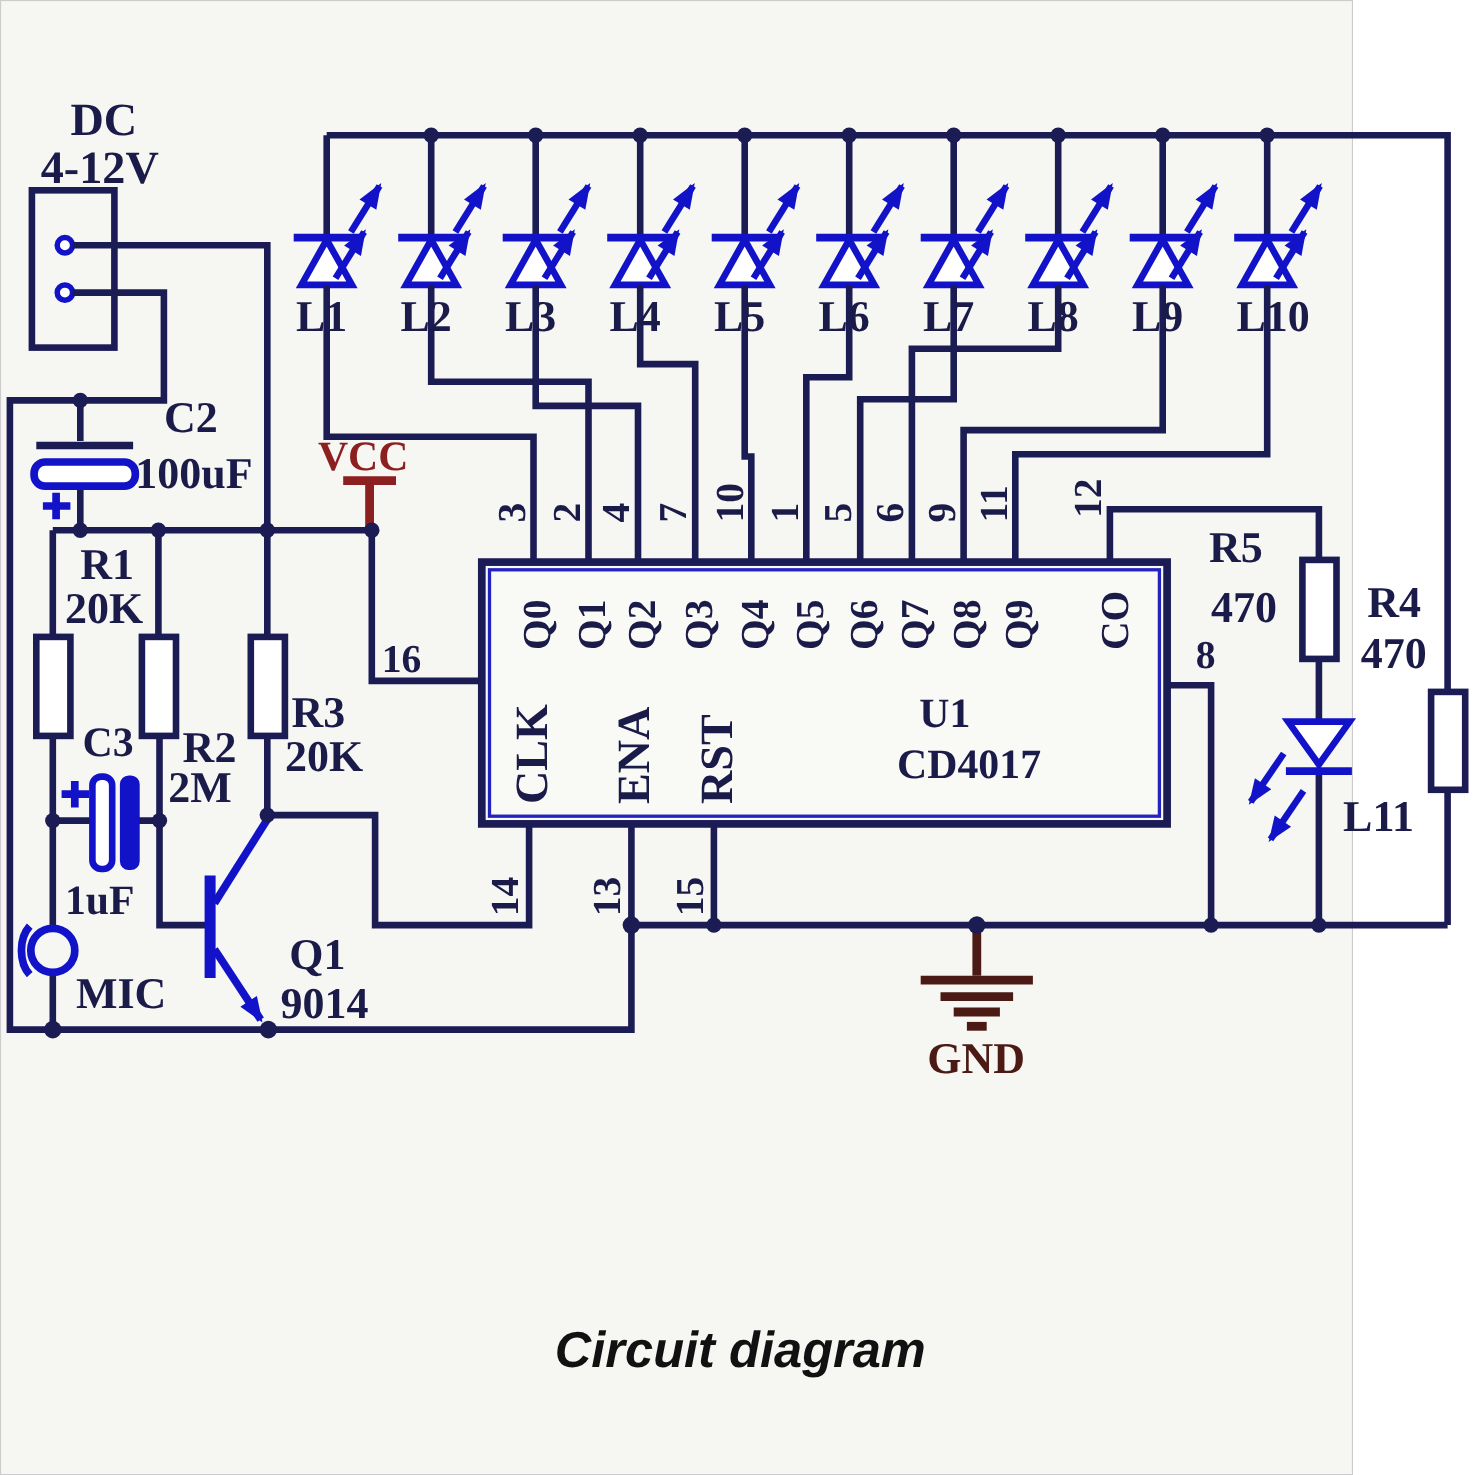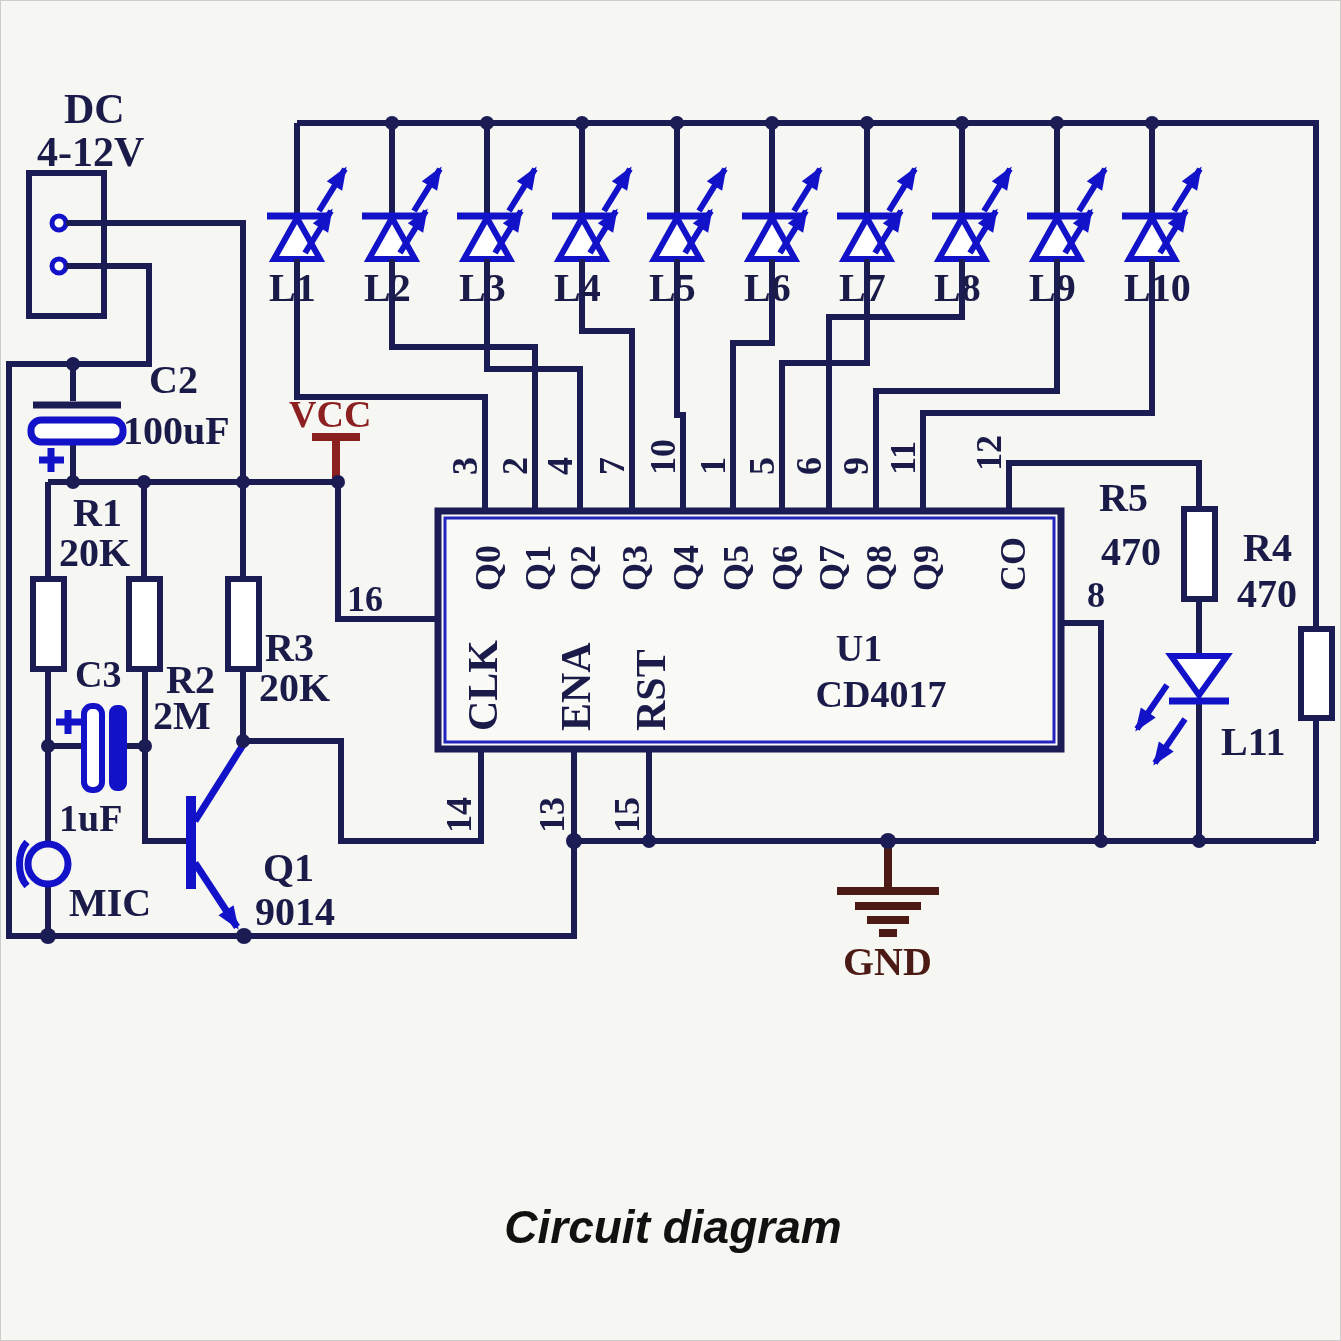--- a/index.html
+++ b/index.html
@@ -1,16 +1,16 @@
 <!DOCTYPE html>
 <html><head>
 <meta charset="utf-8">
 <style>
   html,body{margin:0;padding:0;background:#ffffff;}
-  #page{width:1341px;height:1341px;background:#f6f6f2;position:relative;border:1px solid #cccccc;box-sizing:border-box;}
+  #page{width:1230px;height:1341px;background:#f6f6f2;position:relative;border:1px solid #cccccc;box-sizing:border-box;}
   svg{position:absolute;left:0;top:0;}
   text{font-family:"Liberation Serif","DejaVu Serif",serif;font-weight:bold;fill:#1b1b4a;}
   .title-text{font-family:"Liberation Sans","DejaVu Sans",sans-serif;font-style:italic;fill:#111111;}
   .red{fill:#8c1f1f;}
   .gndred{fill:#4c1a15;}
 </style>
 </head>
 <body>
 
 <div id="page">

